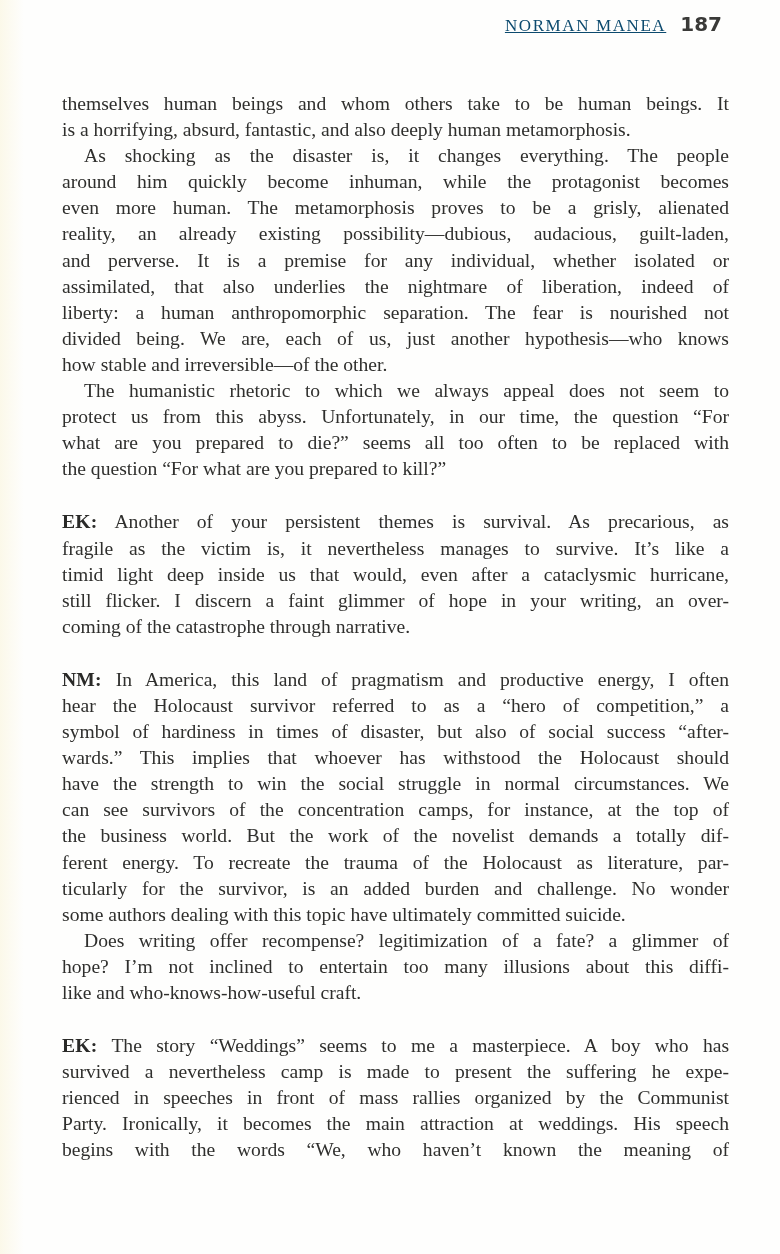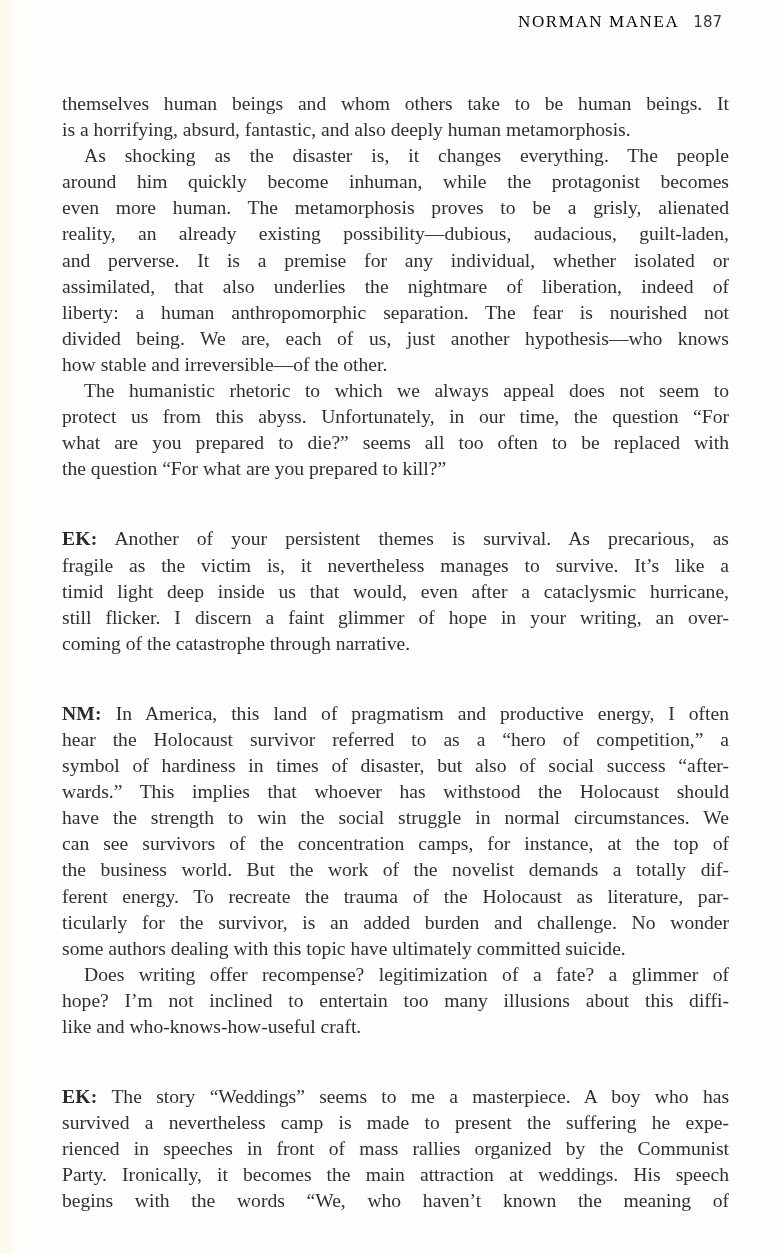--- a/index.html
+++ b/index.html
@@ -27,42 +27,43 @@
       height: 24px;
       display: flex;
       align-items: baseline;
       gap: 14px;
       white-space: nowrap;
     }
     .running-title {
       font-family: "Liberation Serif", serif;
       font-size: 17px;
       letter-spacing: 1.6px;
-      color: #000000;
+      color: #0c4a6e;
+      text-decoration: underline;
     }
     .page-number {
       font-family: "DejaVu Sans", sans-serif;
-      font-weight: normal;
-      font-size: 15px;
+      font-weight: bold;
+      font-size: 20px;
       color: #3a3a38;
     }
     .text-block {
       position: absolute;
       left: 62px;
       top: 91px;
       width: 667px;
       font-family: "Liberation Serif", serif;
       font-size: 19.6px;
       color: #2f2f2d;
     }
     .para {
       margin: 0;
     }
     .para.spaced {
-      margin-top: 44px;
+      margin-top: 27px;
     }
     .line {
       display: block;
       height: 26.1px;
       line-height: 26.1px;
       white-space: nowrap;
       text-align: justify;
       text-align-last: justify;
     }
     .line.last {

